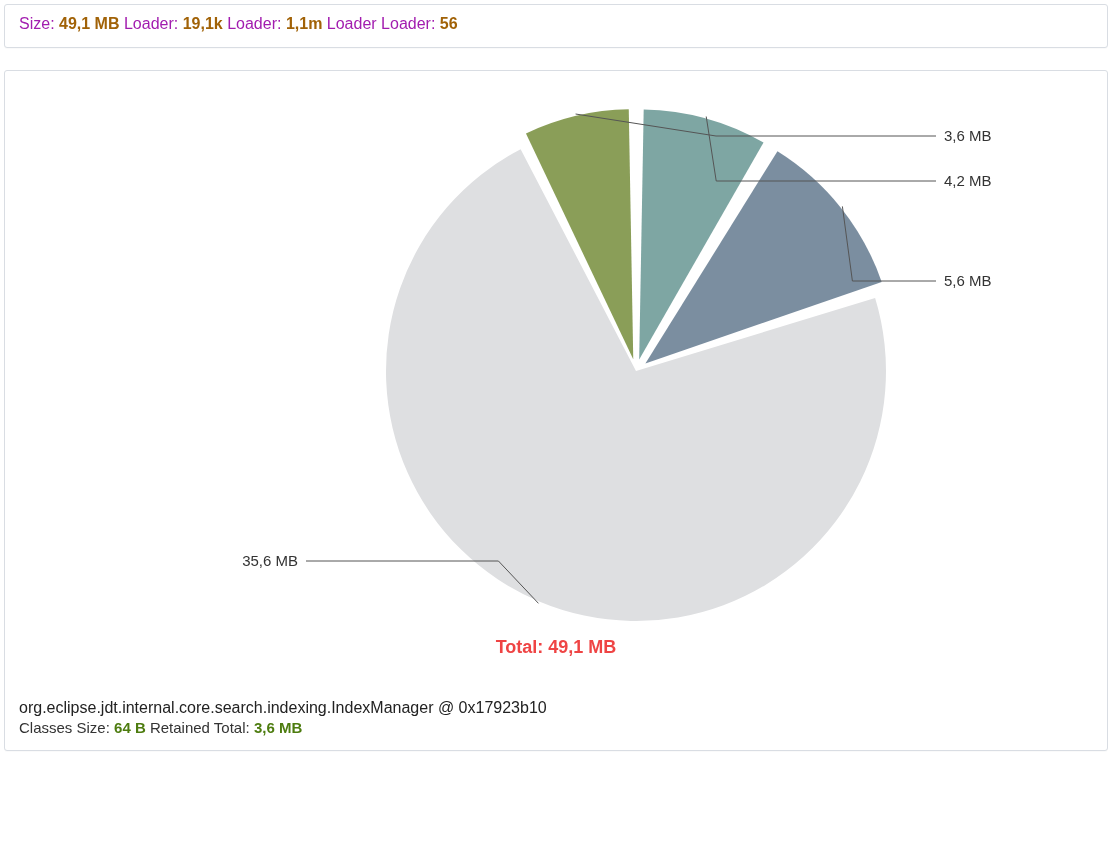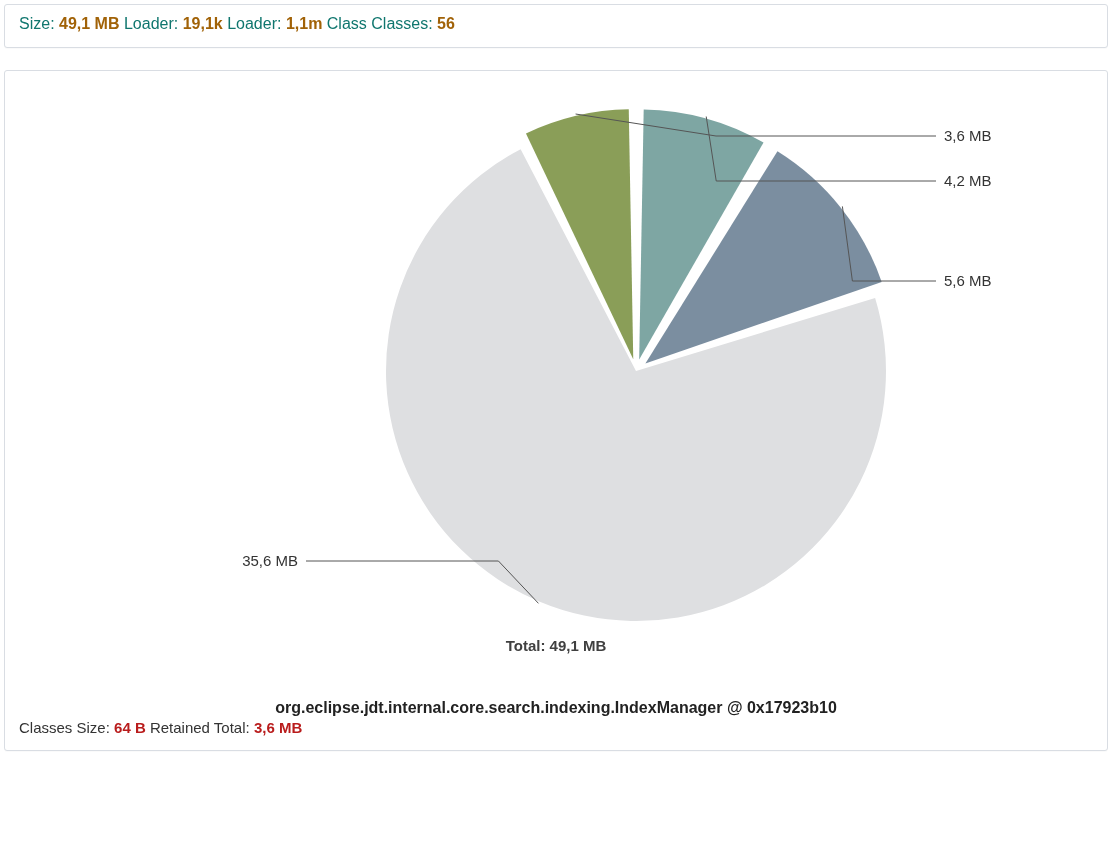--- a/index.html
+++ b/index.html
@@ -38,67 +38,66 @@
     width: 0; height: 0;
     border-left: 5px solid transparent;
     border-right: 5px solid transparent;
     border-top: 6px solid #8a8f98;
   }
   .details-body {
     padding: 10px 14px 14px 14px;
     color: #3a3a3a;
     font-size: 16px;
   }
-  .details-body .lbl { color:#0f766e; }
+  .details-body .lbl { color:#a21caf; }
   .details-body .val { font-weight: 700; color:#a16207; }
 
   .chart-wrap {
     position: relative;
     width: 100%;
     height: 620px;
   }
   svg.pie {
     display: block;
     margin: 0 auto;
   }
   .total-label {
     text-align: center;
     font-weight: 600;
-    color: #404040;
-    font-size: 15px;
+    color: #ef4444;
+    font-size: 18px;
     margin-top: -4px;
   }
   .selected-line {
     padding: 8px 14px 0 14px;
     font-size: 16px;
-    font-weight: 700;
+    font-weight: 400;
     color: #222;
-    text-align: center;
   }
   .selected-sub {
     padding: 2px 14px 14px 14px;
     font-size: 15px;
     color: #333;
   }
-  .selected-sub .val { font-weight: 700; color:#b91c1c; }
+  .selected-sub .val { font-weight: 700; color:#4d7c0f; }
 
   #chart-svg-holder { text-align:center; padding-top:10px; }
 </style>
 </head>
 <body>
 
 <div class="section">
   <div class="details-body">
     <span class="lbl">Size:</span>
     <span class="val">49,1 MB</span>
     <span class="lbl">Loader:</span>
     <span class="val">19,1k</span>
     <span class="lbl">Loader:</span>
     <span class="val">1,1m</span>
-    <span class="lbl">Class Classes:</span>
+    <span class="lbl">Loader Loader:</span>
     <span class="val">56</span>
   </div>
 </div>
 
 <div class="section" style="margin-top:22px;">
 
   <div class="chart-wrap">
     <div id="chart-svg-holder">
         <svg class="pie" width="1100" height="560" viewBox="0 0 1100 560">
           <path d="M 627.2547961955363 278.31822547418597 L 519.9514277720162 52.5174568196787 A 250 250 0 0 1 622.7550391915997 28.358724380697765 Z" fill="#8a9e58"></path>

